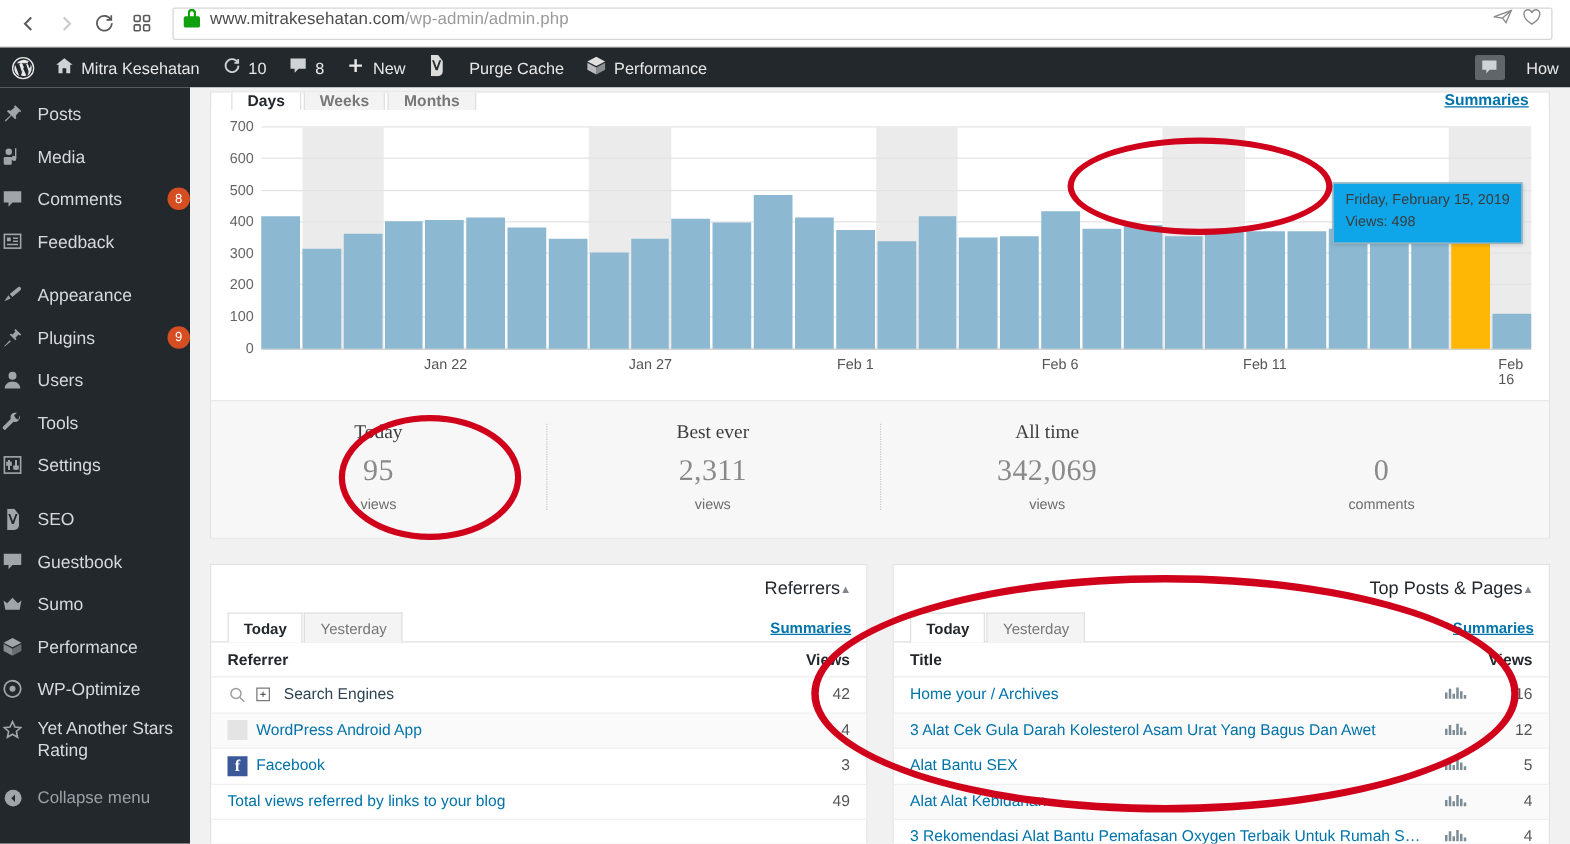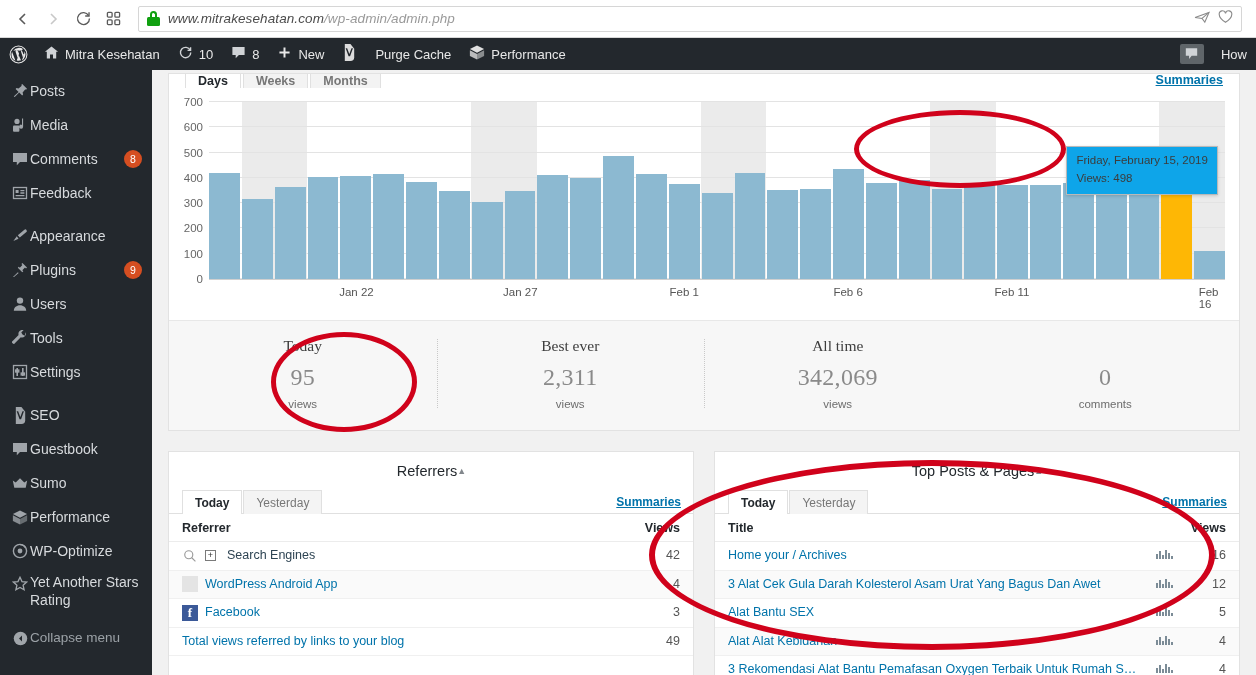--- a/index.html
+++ b/index.html
@@ -22,24 +22,23 @@
     width: 30px; height: 30px;
     display: flex; align-items: center; justify-content: center;
     color: #5a5a5a; flex: 0 0 auto;
   }
   .nav-btn.disabled { color: #c8c8c8; }
   .nav-btn svg { display:block; }
   .url-field {
     flex: 1 1 auto; height: 26px; margin: 0 6px 0 10px;
     border: 1px solid #d6d6d6; border-radius: 2px;
     background: #fff;
-    display: flex; align-items: center;
+    display: flex; align-items: flex-start;
     padding: 0 8px;
     font-size: 13.5px;
-    font-style: italic;
   }
   .lock-icon {
     width: 13px; height: 15px; position: relative; margin-right: 8px;
     flex: 0 0 auto;
   }
   .lock-icon .body { position:absolute; bottom:0; left:0; width:13px; height:9px;
      background:#10a010; border-radius:1.5px; }
   .lock-icon .shackle { position:absolute; top:0; left:3px; width:7px; height:7px;
      border:2px solid #10a010; border-bottom:none;
      border-radius:4px 4px 0 0; }
@@ -69,22 +68,22 @@
   
   .shell { display: flex; width: 1256px; height: 605px; }
 
   
   .sidebar {
     width: 152px; background: #23282d; flex: 0 0 152px;
     color: #b5bcc2; font-size: 14px; padding-top: 0px;
     overflow: hidden;
   }
   .menu-item {
-    display:flex; align-items:center; 
-    height: 34px; padding: 0 10px; color:#d7dadd;
+    display:flex; align-items:center; gap:10px;
+    height: 34px; padding: 0 0; color:#d7dadd;
     line-height: 1.2;
   }
   .menu-item.tall { height: 44px; align-items:flex-start; padding-top:6px; }
   .menu-item .ico {
     width: 20px; height:20px; flex:0 0 20px;
     display:flex;align-items:center;justify-content:center;
     color:#a0a5aa; font-size:15px;
   }
   .menu-item .label { flex:1 1 auto; }
   .menu-badge {
@@ -188,21 +187,21 @@
   .sum-sub { font-size:11.5px; color:#6d6d6d; margin-top:7px;
              font-family:"Liberation Sans", sans-serif; }
 
   
   .panels { display:flex; gap:20px; margin-top: 20px; }
   .panel {
     flex:1 1 0; background:#fff; border:1px solid #e2e2e2;
     position:relative;
   }
   .panel-head {
-    display:flex; align-items:center; justify-content:center;
+    display:flex; align-items:center; justify-content:flex-end;
     padding: 11px 12px 10px 13px;
   }
   .panel-title { font-size:14.5px; color:#23282d; }
   .caret-up { color:#82878c; font-size:9px; }
   .panel-tabs {
     display:flex; align-items:flex-end; padding: 0 12px 0 13px;
     border-bottom:1px solid #e0e0e0; position:relative;
   }
   .ptab {
     font-size:12px; padding:5px 12px 4px 12px;

